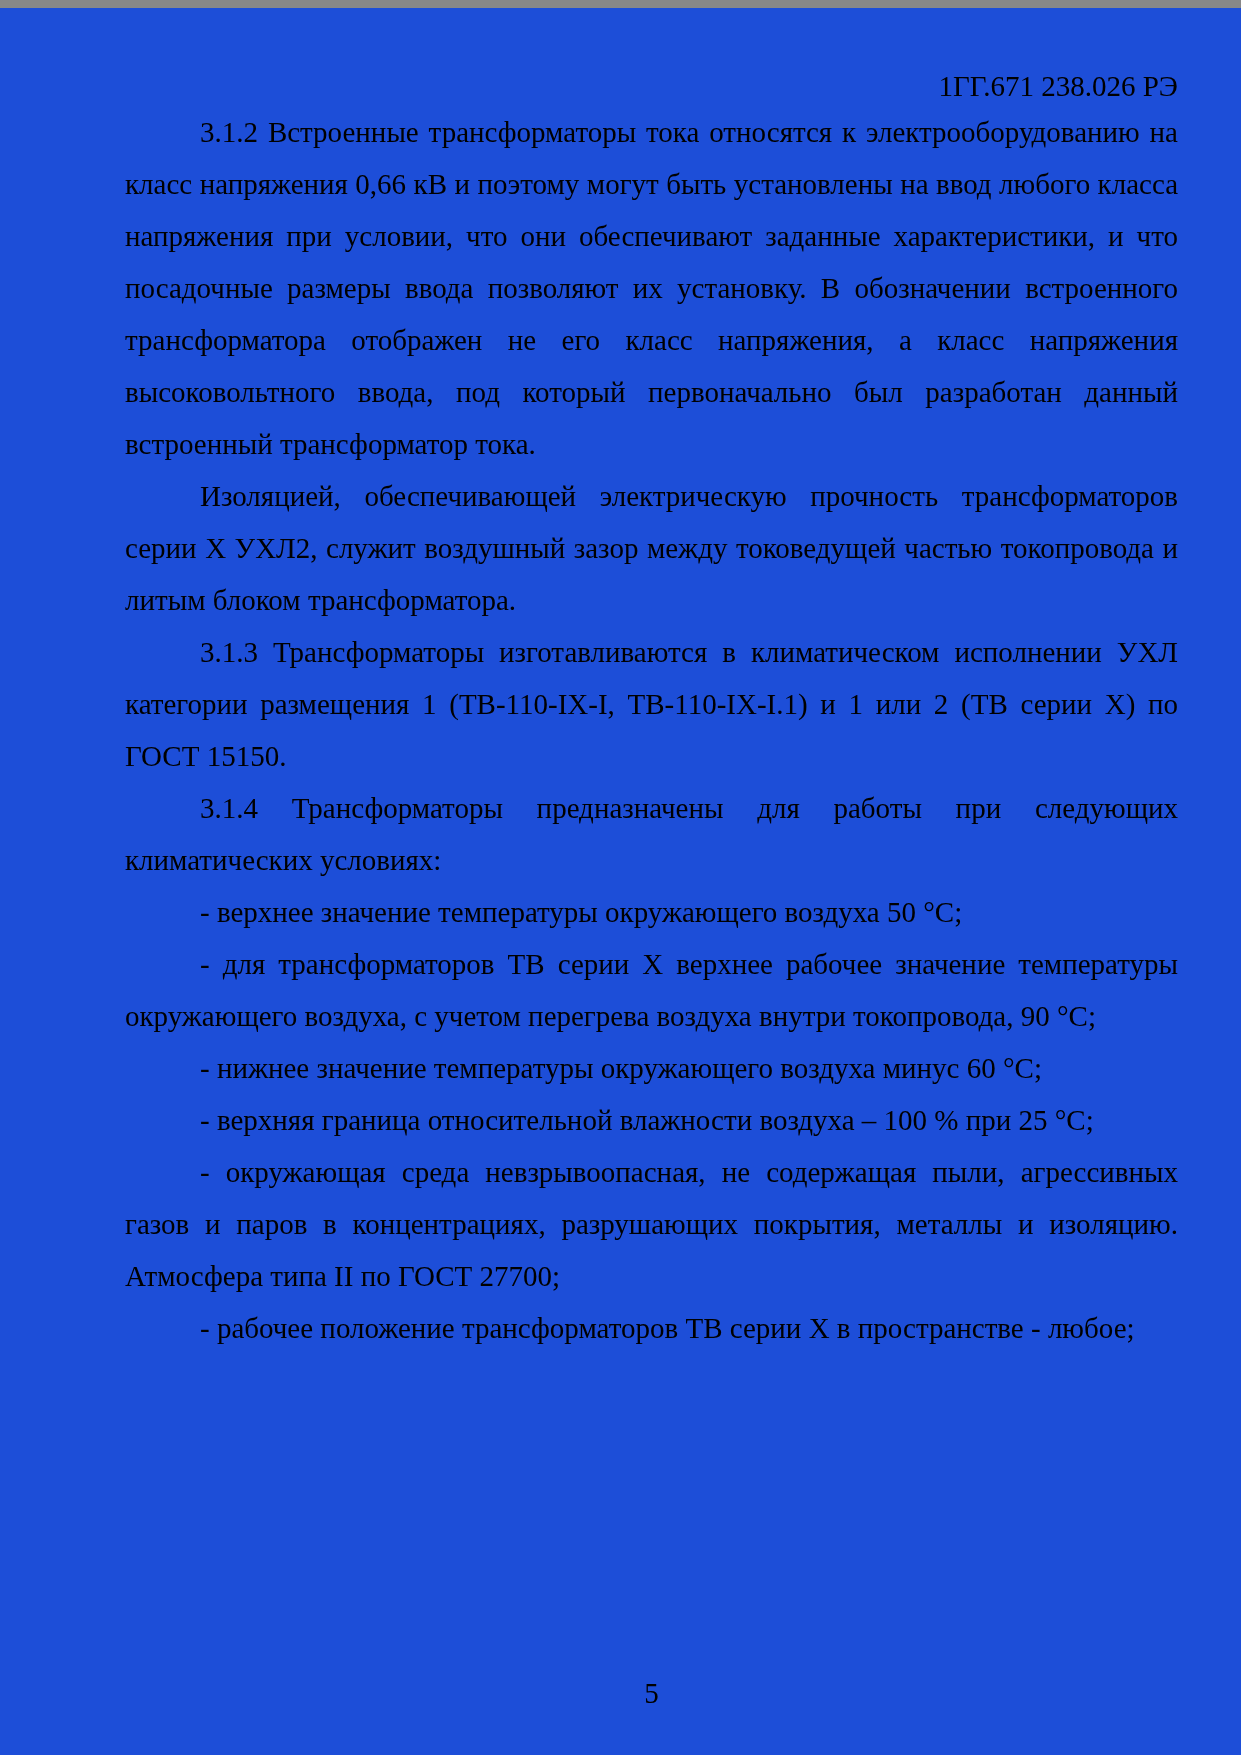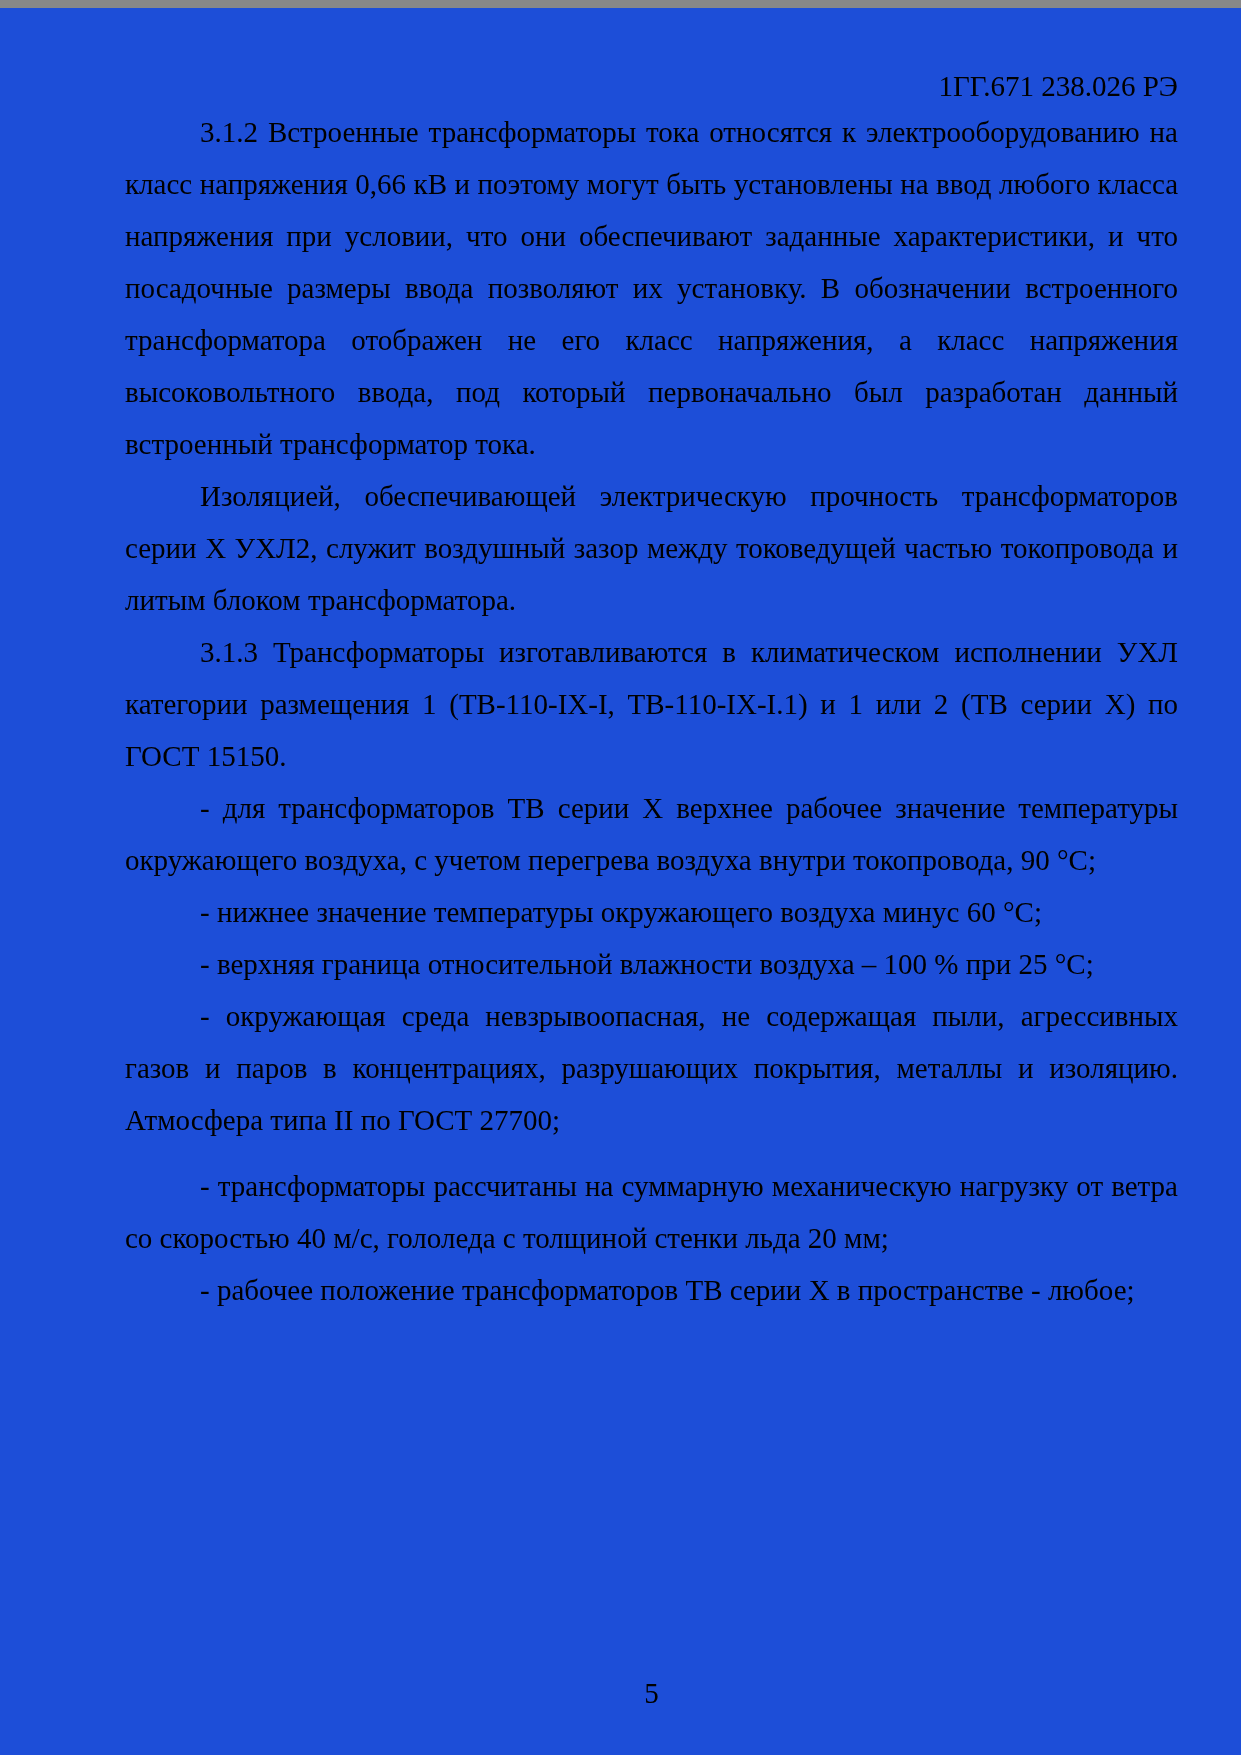--- a/index.html
+++ b/index.html
@@ -47,23 +47,24 @@
 <body>
 
 <div class="page">
 
   <div class="doc-header">1ГГ.671 238.026 РЭ</div>
 
   <div class="content">
     <p class="para">3.1.2 Встроенные трансформаторы тока относятся к электрооборудованию на класс напряжения 0,66 кВ и поэтому могут быть установлены на ввод любого класса напряжения при условии, что они обеспечивают заданные характеристики, и что посадочные размеры ввода позволяют их установку. В обозначении встроенного трансформатора отображен не его класс напряжения, а класс напряжения высоковольтного ввода, под который первоначально был разработан данный встроенный трансформатор тока.</p>
     <p class="para">Изоляцией, обеспечивающей электрическую прочность трансформаторов серии Х УХЛ2, служит воздушный зазор между токоведущей частью токопровода и литым блоком трансформатора.</p>
     <p class="para">3.1.3 Трансформаторы изготавливаются в климатическом исполнении УХЛ категории размещения 1 (ТВ-110-IX-I, ТВ-110-IX-I.1) и 1 или 2 (ТВ серии Х) по ГОСТ 15150.</p>
+    <p class="para">3.1.4 Трансформаторы предназначены для работы при следующих климатических условиях:</p>
+    <p class="para">- верхнее значение температуры окружающего воздуха 50 °С;</p>
     <p class="para">- для трансформаторов ТВ серии Х верхнее рабочее значение температуры окружающего воздуха, с учетом перегрева воздуха внутри токопровода, 90 °С;</p>
     <p class="para">- нижнее значение температуры окружающего воздуха минус 60 °С;</p>
     <p class="para">- верхняя граница относительной влажности воздуха – 100 % при 25 °С;</p>
     <p class="para">- окружающая среда невзрывоопасная, не содержащая пыли, агрессивных газов и паров в концентрациях, разрушающих покрытия, металлы и изоляцию. Атмосфера типа II по ГОСТ 27700;</p>
-    <p class="para gap-before">- трансформаторы рассчитаны на суммарную механическую нагрузку от ветра со скоростью 40 м/с, гололеда с толщиной стенки льда 20 мм;</p>
     <p class="para">- рабочее положение трансформаторов ТВ серии Х в пространстве - любое;</p>
   </div>
 
   <div class="page-number">5</div>
 
 </div>
 
 </body></html>

